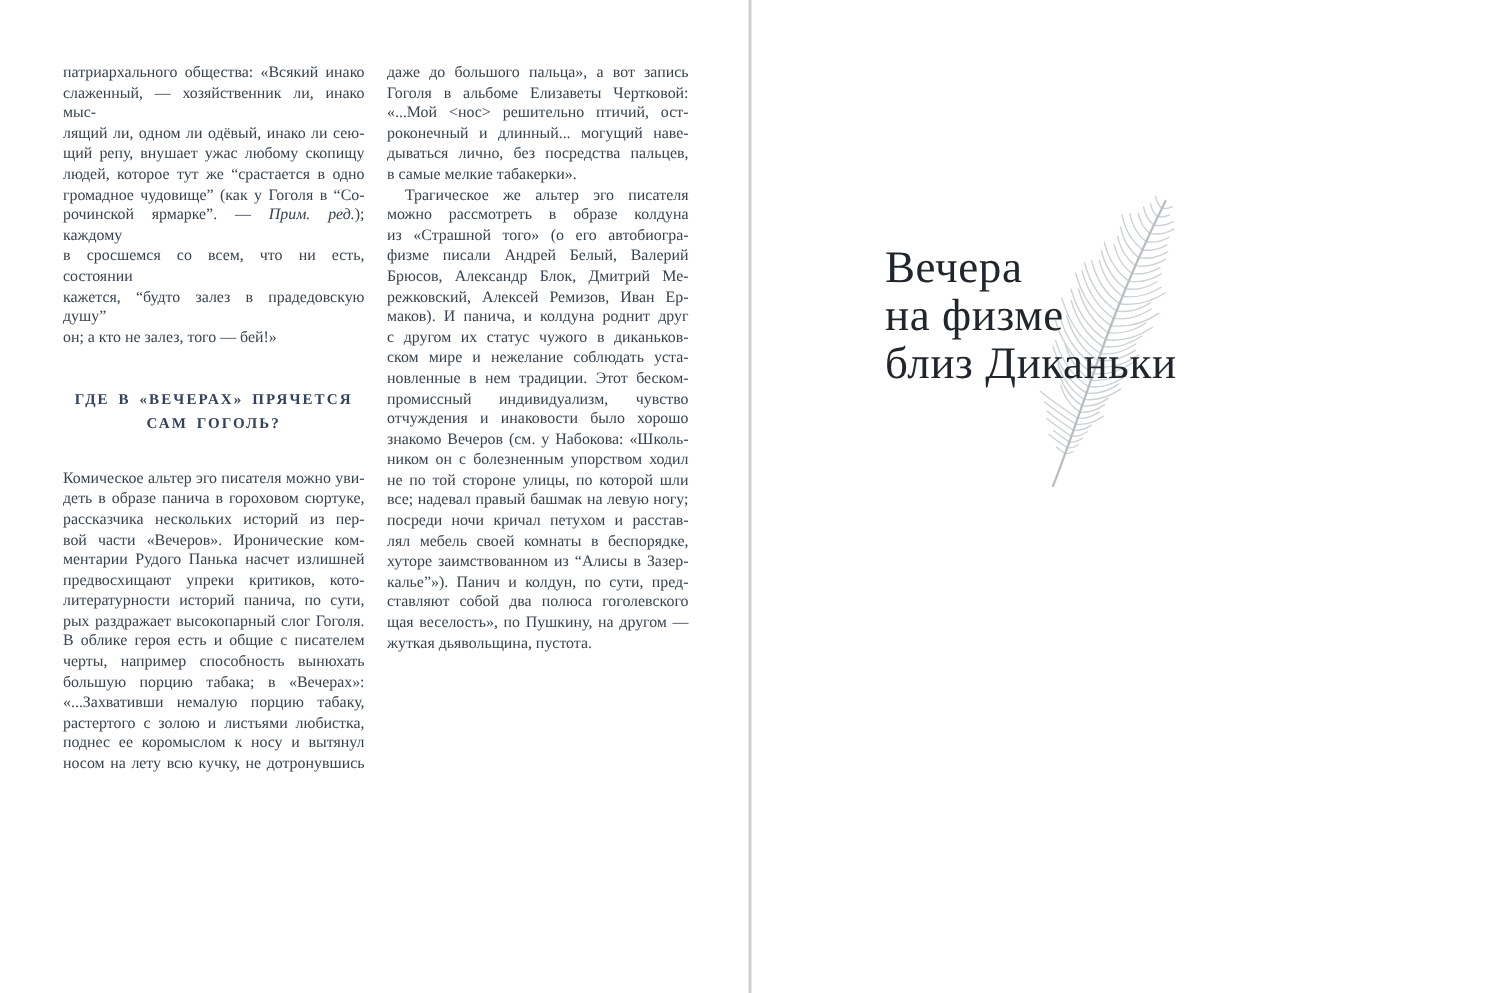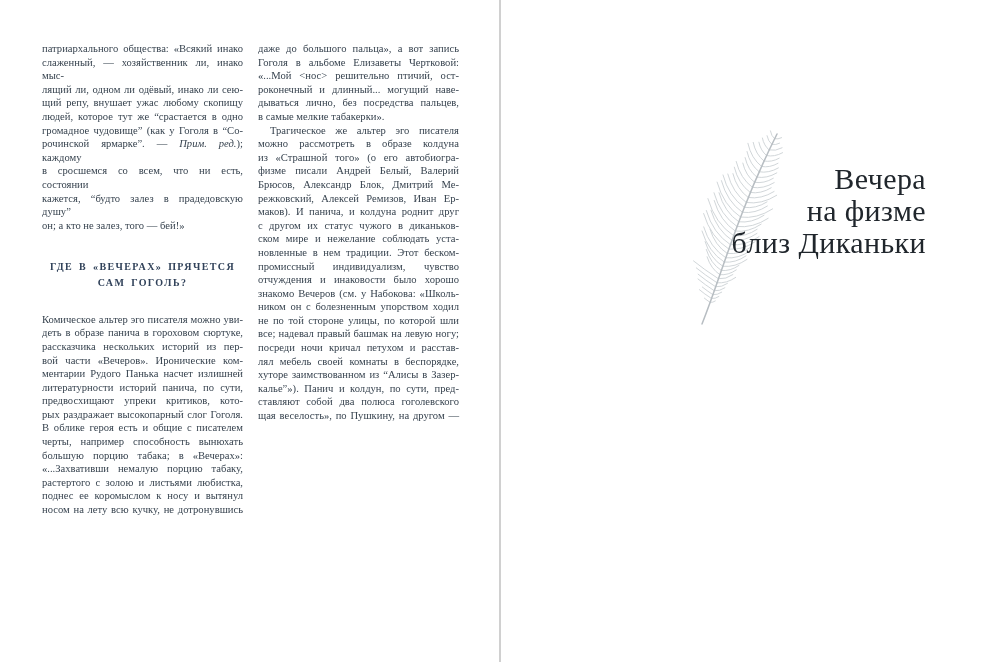--- a/index.html
+++ b/index.html
@@ -59,21 +59,21 @@
     position: absolute; left: 170px; top: 124px;
     width: 158px; height: 210px;
     z-index: 1;
   }
   .feather-wrap svg { width: 100%; height: 100%; }
 
   .chapter-title {
     position: absolute; left: 88px; top: 163px;
     width: 336px;
     z-index: 2;
-    text-align: right;
+    text-align: left;
     color: #20262c;
     font-size: 30px;
     line-height: 32px;
     letter-spacing: 0.4px;
   }
   .chapter-title .tline { display: block; }
 </style>
 </head>
 <body>
 
@@ -93,22 +93,22 @@
         <div class="line endline">он; а кто не залез, того — бей!»</div>
         <div class="heading">
           <div class="hline">ГДЕ В «ВЕЧЕРАХ» ПРЯЧЕТСЯ</div>
           <div class="hline">САМ ГОГОЛЬ?</div>
         </div>
         <div class="line">Комическое альтер эго писателя можно уви-</div>
         <div class="line">деть в образе панича в гороховом сюртуке,</div>
         <div class="line">рассказчика нескольких историй из пер-</div>
         <div class="line">вой части «Вечеров». Иронические ком-</div>
         <div class="line">ментарии Рудого Панька насчет излишней</div>
+        <div class="line">предвосхищают упреки критиков, кото-</div>
         <div class="line">литературности историй панича, по сути,</div>
-        <div class="line">предвосхищают упреки критиков, кото-</div>
         <div class="line">рых раздражает высокопарный слог Гоголя.</div>
         <div class="line">В облике героя есть и общие с писателем</div>
         <div class="line">черты, например способность вынюхать</div>
         <div class="line">большую порцию табака; в «Вечерах»:</div>
         <div class="line">«...Захвативши немалую порцию табаку,</div>
         <div class="line">растертого с золою и листьями любистка,</div>
         <div class="line">поднес ее коромыслом к носу и вытянул</div>
         <div class="line">носом на лету всю кучку, не дотронувшись</div>
       </div>
     <div class="column" id="col2">
@@ -133,20 +133,21 @@
         <div class="line">знакомо Вечеров (см. у Набокова: «Школь-</div>
         <div class="line">ником он с болезненным упорством ходил</div>
         <div class="line">не по той стороне улицы, по которой шли</div>
         <div class="line">все; надевал правый башмак на левую ногу;</div>
         <div class="line">посреди ночи кричал петухом и расстав-</div>
         <div class="line">лял мебель своей комнаты в беспорядке,</div>
         <div class="line">хуторе заимствованном из “Алисы в Зазер-</div>
         <div class="line">калье”»). Панич и колдун, по сути, пред-</div>
         <div class="line">ставляют собой два полюса гоголевского</div>
         <div class="line">щая веселость», по Пушкину, на другом —</div>
+        <div class="line endline">жуткая дьявольщина, пустота.</div>
       </div>
   </div>
 
   <div class="gutter"></div>
 
   <div class="page-right">
     <div class="feather-wrap">
       <svg id="feather-svg" viewBox="0 0 158 210" xmlns="http://www.w3.org/2000/svg">
           <path d="M 38.2 178.4 Q 34.7 176.1 32.4 174.2" fill="none" stroke="#ccd1d5" stroke-width="0.9" stroke-linecap="round"></path>
           <path d="M 38.2 178.4 Q 40.8 178.7 43.3 177.0" fill="none" stroke="#ccd1d5" stroke-width="0.9" stroke-linecap="round"></path>

